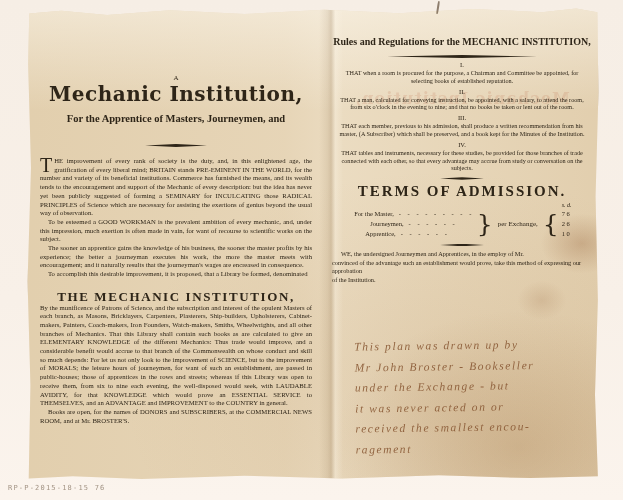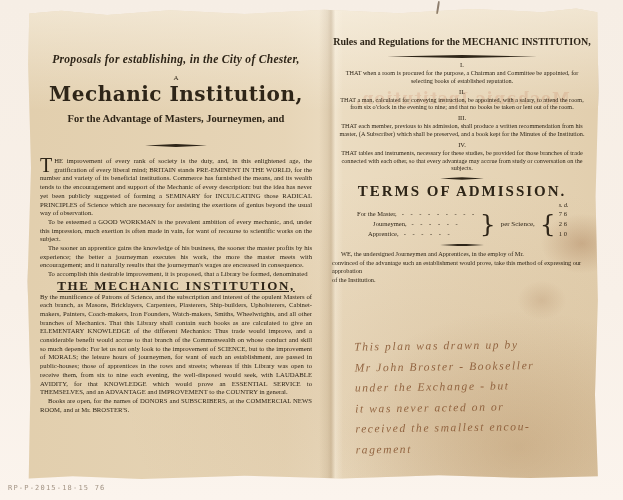--- a/index.html
+++ b/index.html
@@ -36,22 +36,22 @@
     font-family:"DejaVu Serif", serif; font-weight:bold; font-size:20px; letter-spacing:0.5px; }
   .subtitle { position:absolute; top:105px; left:0; width:100%; text-align:center;
     font-weight:bold; font-size:10.5px; line-height:13px; }
   .swell { height:3px; background:#2e2518; clip-path:polygon(0 50%, 50% 0, 100% 50%, 50% 100%); }
   .swell.lp { position:absolute; top:137px; left:50%; width:62px; margin-left:-31px; }
   .body-flow { position:absolute; top:150px; left:3px; width:272px;
     font-size:6.7px; line-height:8.7px; text-align:justify; }
   .pp { margin:0; }
   .pp.ind { text-indent:8px; }
   .pp.drop::first-letter { float:left; font-size:20px; line-height:15px; padding:1px 2px 0 0; }
-  .mech-heading { margin:3px 0 2px 0; text-align:center; font-size:13px; font-weight:bold;
-    letter-spacing:1.6px; white-space:nowrap;text-decoration:underline; }
+  .mech-heading { margin:14px 0 2px 0; text-align:center; font-size:13px; font-weight:bold;
+    letter-spacing:1.6px; white-space:nowrap; }
   
   .page-right { position:absolute; left:300px; top:0; width:270px; height:100%; }
   .ghost { position:absolute; top:82px; left:15px; width:240px; text-align:center;
     font-family:"DejaVu Serif", serif; font-weight:bold; font-size:16px;
     color:rgba(178,84,56,0.15); transform:scaleX(-1); filter:blur(0.7px); letter-spacing:1px; }
   .rp-flow { position:absolute; top:28px; left:5px; width:260px; }
   .rp-heading { margin:0; text-align:center; font-weight:bold; font-size:10px; line-height:13px; }
   .swell.rp-big { width:150px; margin:7px auto 3px auto; }
   .swell.rp-small { width:44px; margin:5px auto 3px auto; height:2.5px; }
   .rule-num { text-align:center; font-size:6.5px; margin:3px 0 1px 0; }
@@ -80,25 +80,24 @@
 </style>
 </head>
 <body>
 
 <div class="canvas">
 
   <div class="paper">
     <div class="fold"></div>
 
     <div class="page-left">
-      <div class="kicker">Proposals for establishing, in the City of Chester,</div>
       <div class="article-a">A</div>
       <h1 class="big-title">Mechanic Institution,</h1>
       <div class="subtitle">
-        <div>For the Advantage of Masters, Journeymen, and</div>
+        <div>For the Apprentice of Masters, Journeymen, and</div>
       </div>
       <div class="swell lp"></div>
 
       <div class="body-flow">
         <p class="pp drop">THE improvement of every rank of society is the duty, and, in this enlightened age, the gratification of every liberal mind; BRITAIN stands PRE-EMINENT IN THE WORLD, for the number and variety of its beneficial institutions. Commerce has furnished the means, and its wealth tends to the encouragement and support of the Mechanic of every description: but the idea has never yet been publicly suggested of forming a SEMINARY for INCULCATING those RADICAL PRINCIPLES of Science which are necessary for assisting the exertions of genius beyond the usual way of observation.</p>
         <p class="pp ind">To be esteemed a GOOD WORKMAN is the prevalent ambition of every mechanic, and, under this impression, much exertion is often made in vain, for want of recourse to scientific works on the subject.</p>
         <p class="pp ind">The sooner an apprentice gains the knowledge of his business, the sooner the master profits by his experience; the better a journeyman executes his work, the more the master meets with encouragement; and it naturally results that the journeyman's wages are encreased in consequence.</p>
         <p class="pp ind">To accomplish this desirable improvement, it is proposed, that a Library be formed, denominated</p>
         <h2 class="mech-heading">THE MECHANIC INSTITUTION,</h2>
         <p class="pp">By the munificence of Patrons of Science, and the subscription and interest of the opulent Masters of each branch, as Masons, Bricklayers, Carpenters, Plasterers, Ship-builders, Upholsterers, Cabinet-makers, Painters, Coach-makers, Iron Founders, Watch-makers, Smiths, Wheelwrights, and all other branches of Mechanics. That this Library shall contain such books as are calculated to give an ELEMENTARY KNOWLEDGE of the different Mechanics: Thus trade would improve, and a considerable benefit would accrue to that branch of the Commonwealth on whose conduct and skill so much depends: For let us not only look to the improvement of SCIENCE, but to the improvement of MORALS; the leisure hours of journeymen, for want of such an establishment, are passed in public-houses; those of apprentices in the rows and streets; whereas if this Library was open to receive them, from six to nine each evening, the well-disposed would seek, with LAUDABLE AVIDITY, for that KNOWLEDGE which would prove an ESSENTIAL SERVICE to THEMSELVES, and an ADVANTAGE and IMPROVEMENT to the COUNTRY in general.</p>
@@ -144,21 +143,21 @@
             <div class="t-row r2">
               <span class="t-label">Journeymen,</span>
               <span class="t-leader">- - - - - -</span>
             </div>
             <div class="t-row r3">
               <span class="t-label">Apprentice,</span>
               <span class="t-leader">- - - - - -</span>
             </div>
           </div>
           <div class="brace">}</div>
-          <div class="t-per">per Science,</div>
+          <div class="t-per">per Exchange,</div>
           <div class="brace">{</div>
           <div class="t-values">
             <div class="t-currency">s. d.</div>
             <div class="t-val">7 6</div>
             <div class="t-val">2 6</div>
             <div class="t-val">1 0</div>
           </div>
         </div>
 
         <div class="swell rp-small"></div>

